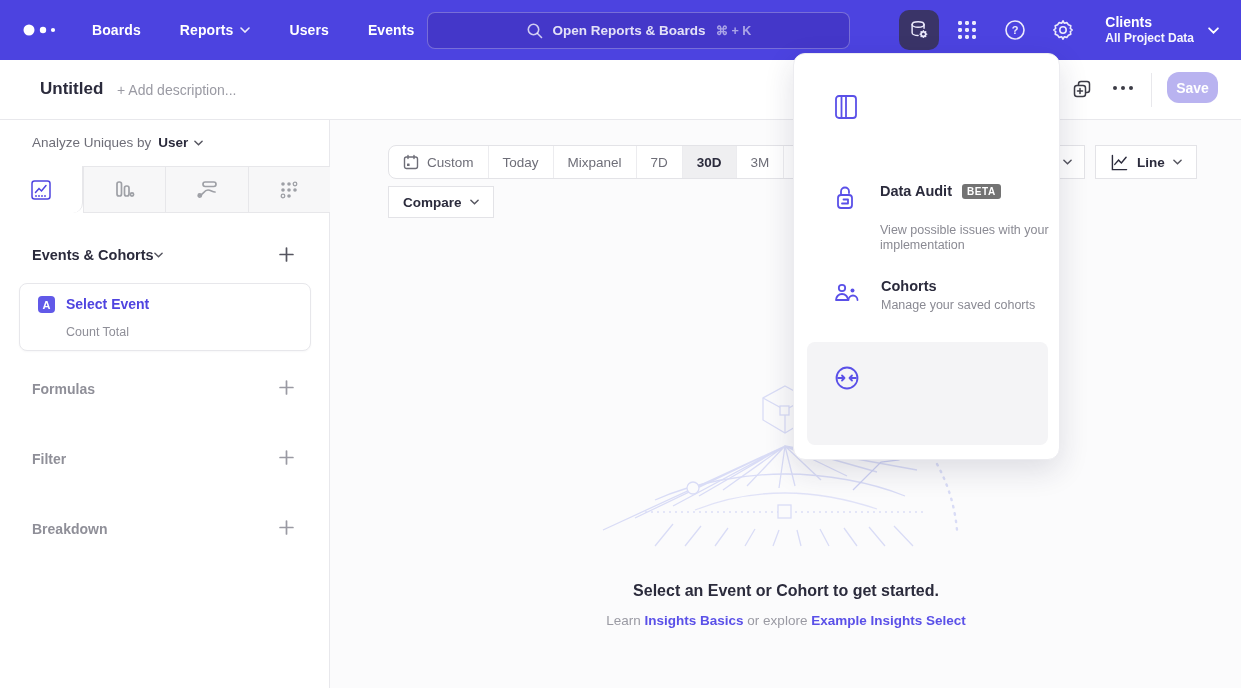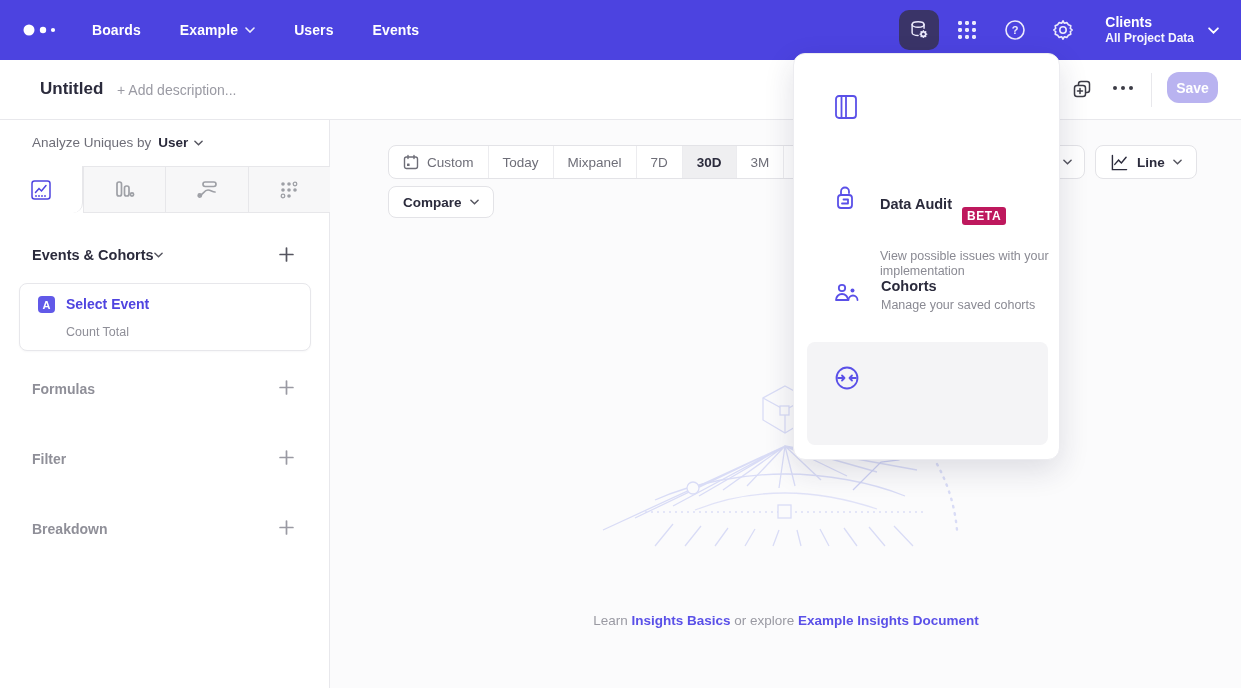--- a/index.html
+++ b/index.html
@@ -62,74 +62,82 @@
   .sidesection { position:absolute; left:32px; font-size:14px; font-weight:600; color:#8f8f98; }
 
   
   .main { position:absolute; left:331px; top:121px; width:826px; height:567px; background:#fbfbfc; }
   .dateseg { position:absolute; left:57px; top:24px; height:34px; display:flex; background:#fff;
              border:1px solid #e3e3e7; border-radius:8px; overflow:hidden; }
   .seg-item { display:flex; align-items:center; gap:8px; padding:0 14px; font-size:13.5px; color:#6e6e78;
               border-right:1px solid #ececef; cursor:pointer; white-space:nowrap; }
   .seg-item:last-child { border-right:none; }
   .seg-item.selected { background:#efeff1; color:#2b2b3c; font-weight:700; }
-  .btn { display:flex; align-items:center; gap:8px; background:#fff; border:1px solid #e3e3e7; border-radius:8px;
+  .btn { display:flex; align-items:center; gap:8px; background:#fff; border:1px solid #e3e3e7; border-radius:0;
          font-size:13.5px; color:#2b2b3c; font-weight:600; cursor:pointer; }
   .comparebtn { position:absolute; left:57px; top:65px; height:32px; padding:0 14px; }
   .peekbtn { position:absolute; left:689px; top:24px; width:65px; height:34px; justify-content:flex-end; padding:0 12px; color:#55555f; }
   .linebtn { position:absolute; left:764px; top:24px; height:34px; padding:0 14px; }
   .wireframe { position:absolute; left:264px; top:257px; pointer-events:none; }
   .empty-title { position:absolute; left:0; top:461px; width:910px; text-align:center; font-size:16px;
                  font-weight:700; color:#2b2b3c; }
   .empty-sub { position:absolute; left:0; top:492px; width:910px; text-align:center; font-size:13.5px; color:#9a9aa3; }
   .empty-sub a { color:#5a50e8; font-weight:700; text-decoration:none; cursor:pointer; }
 
   
   .panel { position:absolute; left:793px; top:53px; width:267px; height:407px; background:#fff; border-radius:12px;
            border:1px solid #ececf0; box-shadow:0 10px 30px rgba(35,35,70,.14); z-index:40; }
   .menu-item { position:absolute; left:13px; width:241px; border-radius:8px; cursor:pointer; }
   .menu-item.highlight { background:#f4f4f6; }
   .mi-inner { display:flex; padding:14px 14px 14px 27px; gap:22px; }
   .mi-icon { color:#5a50e8; flex:none; margin-top:2px; }
   .mi-title { font-size:14.5px; font-weight:700; color:#2b2b3c; display:flex; align-items:center; gap:10px; }
   .mi-desc { margin-top:4px; font-size:12.5px; line-height:15px; color:#8a8a93; width:172px; }
-  .beta { background:#be185d; color:#fff; font-size:12px; font-weight:700; letter-spacing:.6px; padding:2px 5px;
-          border-radius:3px;margin-top:24px; }
+  .beta { background:#737373; color:#fff; font-size:10px; font-weight:700; letter-spacing:.6px; padding:2px 5px;
+          border-radius:3px; }
 
   .chev { flex:none; }
 </style>
 </head>
 <body>
 
 <div class="topnav">
   <span class="logo">
     <svg width="44" height="20" viewBox="0 0 44 20" fill="#fff">
       <circle cx="9" cy="10" r="5.5"></circle>
         <circle cx="23" cy="10" r="3.2"></circle>
         <circle cx="33" cy="10" r="2.1"></circle>
     </svg>
   </span>
   <nav class="navlinks">
     <span class="navlink">
         <span>Boards</span>
       </span>
     <span class="navlink">
-      <span>Example</span>
+      <span>Reports</span>
       <svg class="chev" width="10" height="6" viewBox="0 0 10 6" fill="none" stroke="#fff" stroke-width="1.6" stroke-linecap="round">
           <path d="M1 1l4 4 4-4"></path>
         </svg>
     </span>
     <span class="navlink">
         <span>Users</span>
       </span>
     <span class="navlink">
         <span>Events</span>
       </span>
   </nav>
 
+  <div class="searchbar">
+    <svg width="17" height="17" viewBox="0 0 17 17" fill="none" stroke="rgba(255,255,255,.75)" stroke-width="1.6" stroke-linecap="round">
+      <circle cx="7.5" cy="7.5" r="5.2"></circle>
+        <path d="M11.5 11.5l4 4"></path>
+    </svg>
+    <span class="ph">Open Reports &amp; Boards</span>
+    <span class="kbd">⌘ + K</span>
+  </div>
 
   <div class="nav-right">
     <span class="icon-tile active">
       <svg width="22" height="22" viewBox="0 0 24 24" fill="none" stroke="#eceafc" stroke-width="1.6" stroke-linecap="round">
         <ellipse cx="11" cy="6" rx="6.5" ry="3"></ellipse>
         <path d="M4.5 6v9c0 1.6 2.9 3 6.5 3"></path>
         <path d="M17.5 6v4.2"></path>
         <circle cx="16.8" cy="16.5" r="2.6"></circle>
         <path d="M16.8 12.8v1.2M16.8 18.8v1.2M13.2 16.5h1.2M19.2 16.5h1.2M14.3 14l.9.9M18.4 18.1l.9.9M19.3 14l-.9.9M15.2 18.1l-.9.9"></path>
       </svg>
@@ -349,25 +357,26 @@
     <path d="M50 134h280" stroke-dasharray="2 4" opacity=".9"></path>
 
     <circle cx="98" cy="110" r="6" fill="#fbfbfc"></circle>
     <rect x="183" y="127" width="13" height="13" fill="#fbfbfc"></rect>
 
     <path d="M258 112l28-28 18-2 14-36" stroke="#cdd1f3"></path>
 
     <path d="M342 86c12 22 18 44 20 66" stroke-dasharray="1.5 6" stroke-width="2.4" stroke-linecap="round"></path>
   </svg>
 
+  <div class="empty-title">Select an Event or Cohort to get started.</div>
   <div class="empty-sub">
     <span>Learn</span>
     <a>Insights Basics</a>
     <span>or explore</span>
-    <a>Example Insights Document</a>
+    <a>Example Insights Select</a>
   </div>
 </div>
 
 <div class="panel">
 
   <div class="menu-item" style="top:24px">
     <div class="mi-inner">
       <svg class="mi-icon" width="24" height="26" viewBox="0 0 24 26" fill="none" stroke="currentColor" stroke-width="1.8" stroke-linecap="round">
         <rect x="2" y="2" width="20" height="22" rx="3"></rect>
         <path d="M7.5 2v22M12 2v22"></path>

